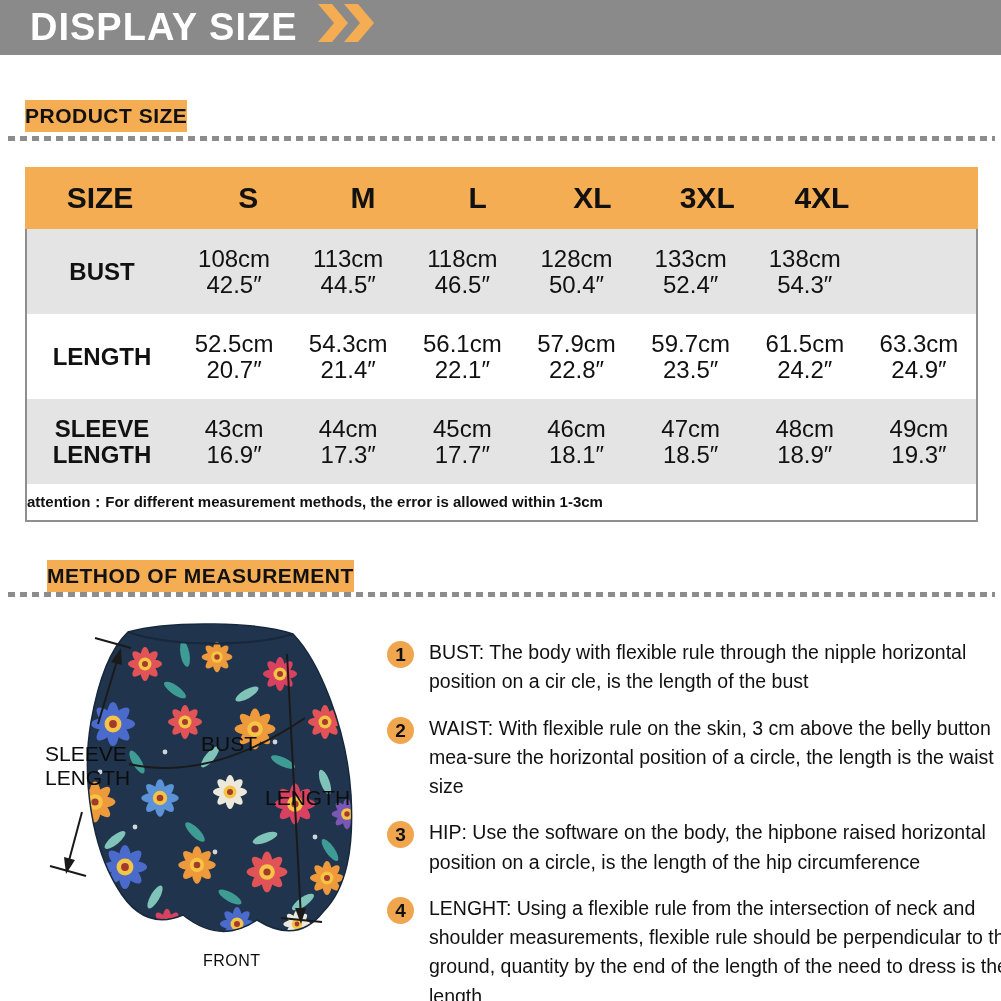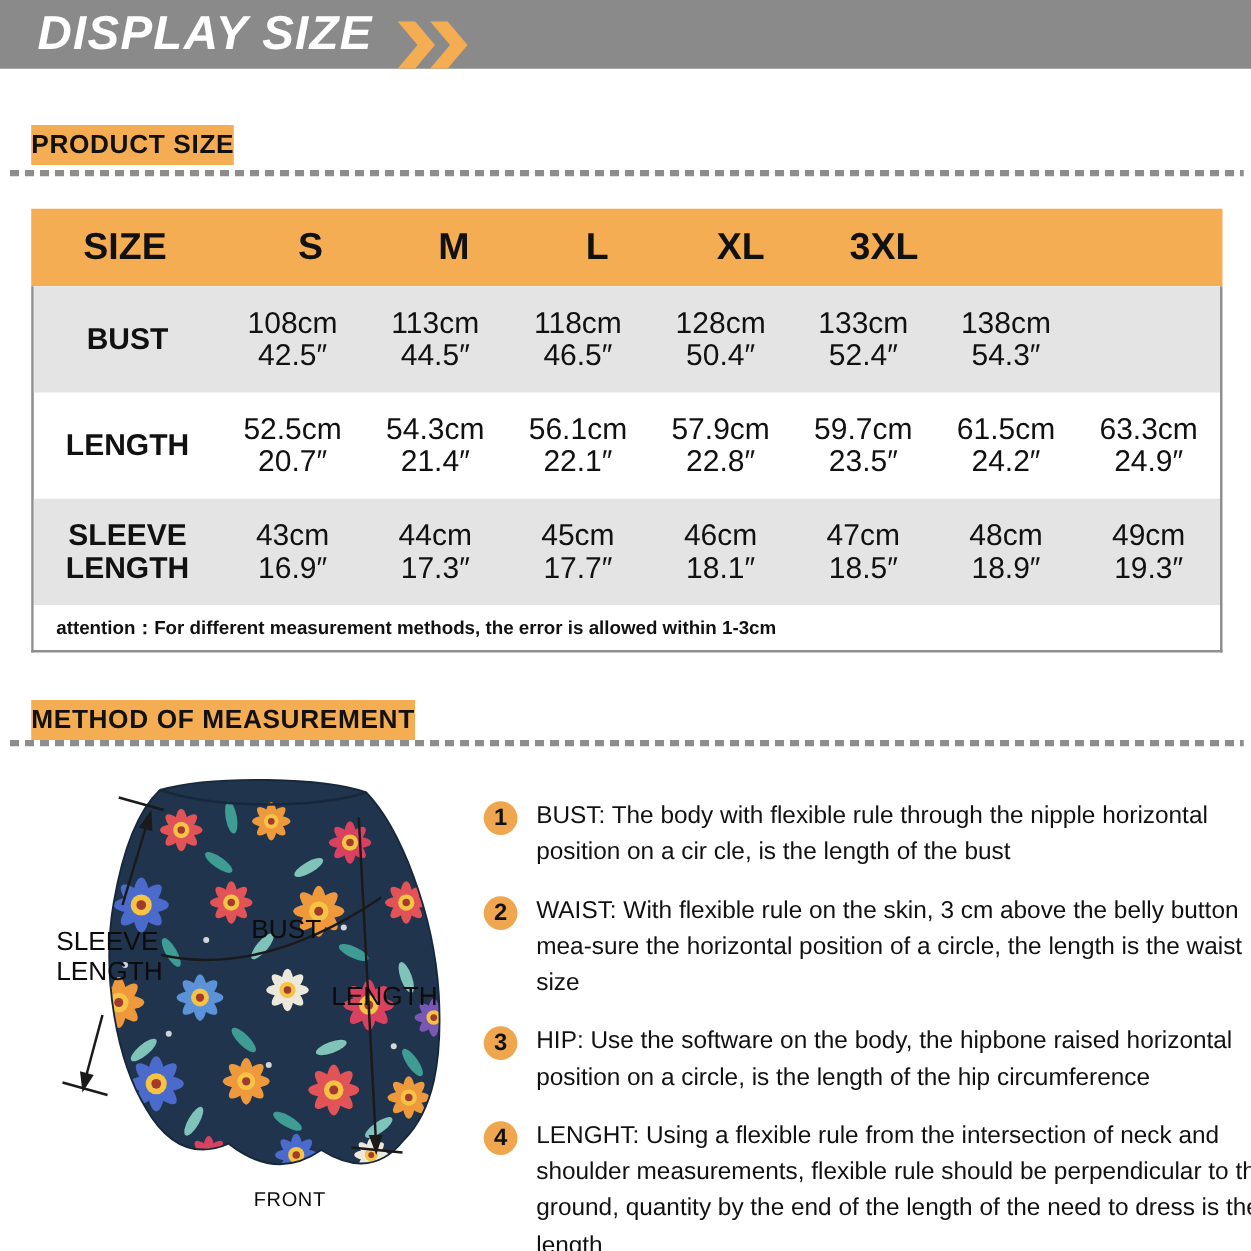--- a/index.html
+++ b/index.html
@@ -1,42 +1,42 @@
 <!DOCTYPE html>
 <html><head>
 <meta charset="utf-8">
 <style>
   html,body{margin:0;padding:0;background:#fff;}
   body{width:1001px;height:1001px;overflow:hidden;font-family:"Liberation Sans",sans-serif;color:#111;}
 
   
-  .band{height:55px;background:#8A8A8A;display:flex;align-items:flex-end;font-style:italic;}
+  .band{height:55px;background:#8A8A8A;display:flex;align-items:flex-start;}
   .band-title{color:#fff;font-size:38px;font-weight:bold;letter-spacing:1px;margin-left:30px;line-height:55px;}
   .chev{margin-left:18px;margin-top:4px;}
 
   .content{padding:0 23px 0 25px;}
 
   
   .badge{display:inline-block;background:#F5AD53;color:#111;font-weight:bold;font-size:21px;padding:4px 0;letter-spacing:.5px;}
   .badge-product{margin-top:45px;}
-  .badge-method{margin-top:38px;}
+  .badge-method{margin-top:38px;margin-left:22px;}
 
   .dashes{height:5px;margin:4px -17px 0 -17px;background:repeating-linear-gradient(90deg,#8d8d8d 0 7px,transparent 7px 12px);}
   .dashes.tight{margin-top:0;}
 
   
   .size-table{margin-top:26px;}
   .thead{display:grid;grid-template-columns:150px repeat(7,1fr);background:#F5AD53;gap:32px;}
   .th{height:62px;line-height:62px;text-align:center;font-weight:bold;font-size:30px;}
   .tbody{border:2px solid #8f8f8f;border-top:none;background:#fff;}
   .tr{display:grid;grid-template-columns:150px repeat(7,1fr);}
   .tr.gray{background:#E4E4E4;}
   .td{height:85px;display:flex;flex-direction:column;justify-content:center;align-items:center;font-size:24px;line-height:26px;}
   .td.label{font-weight:bold;text-align:center;}
-  .attention{height:36px;display:flex;align-items:center;padding-left:18px;font-size:15px;font-weight:bold;background:#fff;}
+  .attention{height:36px;display:flex;align-items:center;font-size:15px;font-weight:bold;background:#fff;}
 
   
   .measure-body{display:flex;margin-top:5px;}
   .illustration{position:relative;width:360px;flex:none;}
   .illus-label{position:absolute;font-weight:normal;color:#0c0c0c;}
   .lbl-sleeve{left:20px;top:140px;font-size:21px;line-height:1.15;white-space:pre-line;}
   .lbl-bust{left:176px;top:130px;font-size:21px;}
   .lbl-length{left:240px;top:184px;font-size:21px;}
   .lbl-front{left:178px;top:350px;font-size:16px;letter-spacing:.5px;}
 
@@ -64,20 +64,21 @@
   <div class="dashes"></div>
 
   <div class="size-table">
     <div class="thead">
       <div class="th">SIZE</div>
       <div class="th">S</div>
       <div class="th">M</div>
       <div class="th">L</div>
       <div class="th">XL</div>
       <div class="th">3XL</div>
+      <div class="th">4XL</div>
     </div>
     <div class="tbody">
 
       <div class="tr gray">
         <div class="td label">BUST</div>
         <div class="td">
             <div>108cm</div>
             <div>42.5″</div>
           </div>
         <div class="td">

